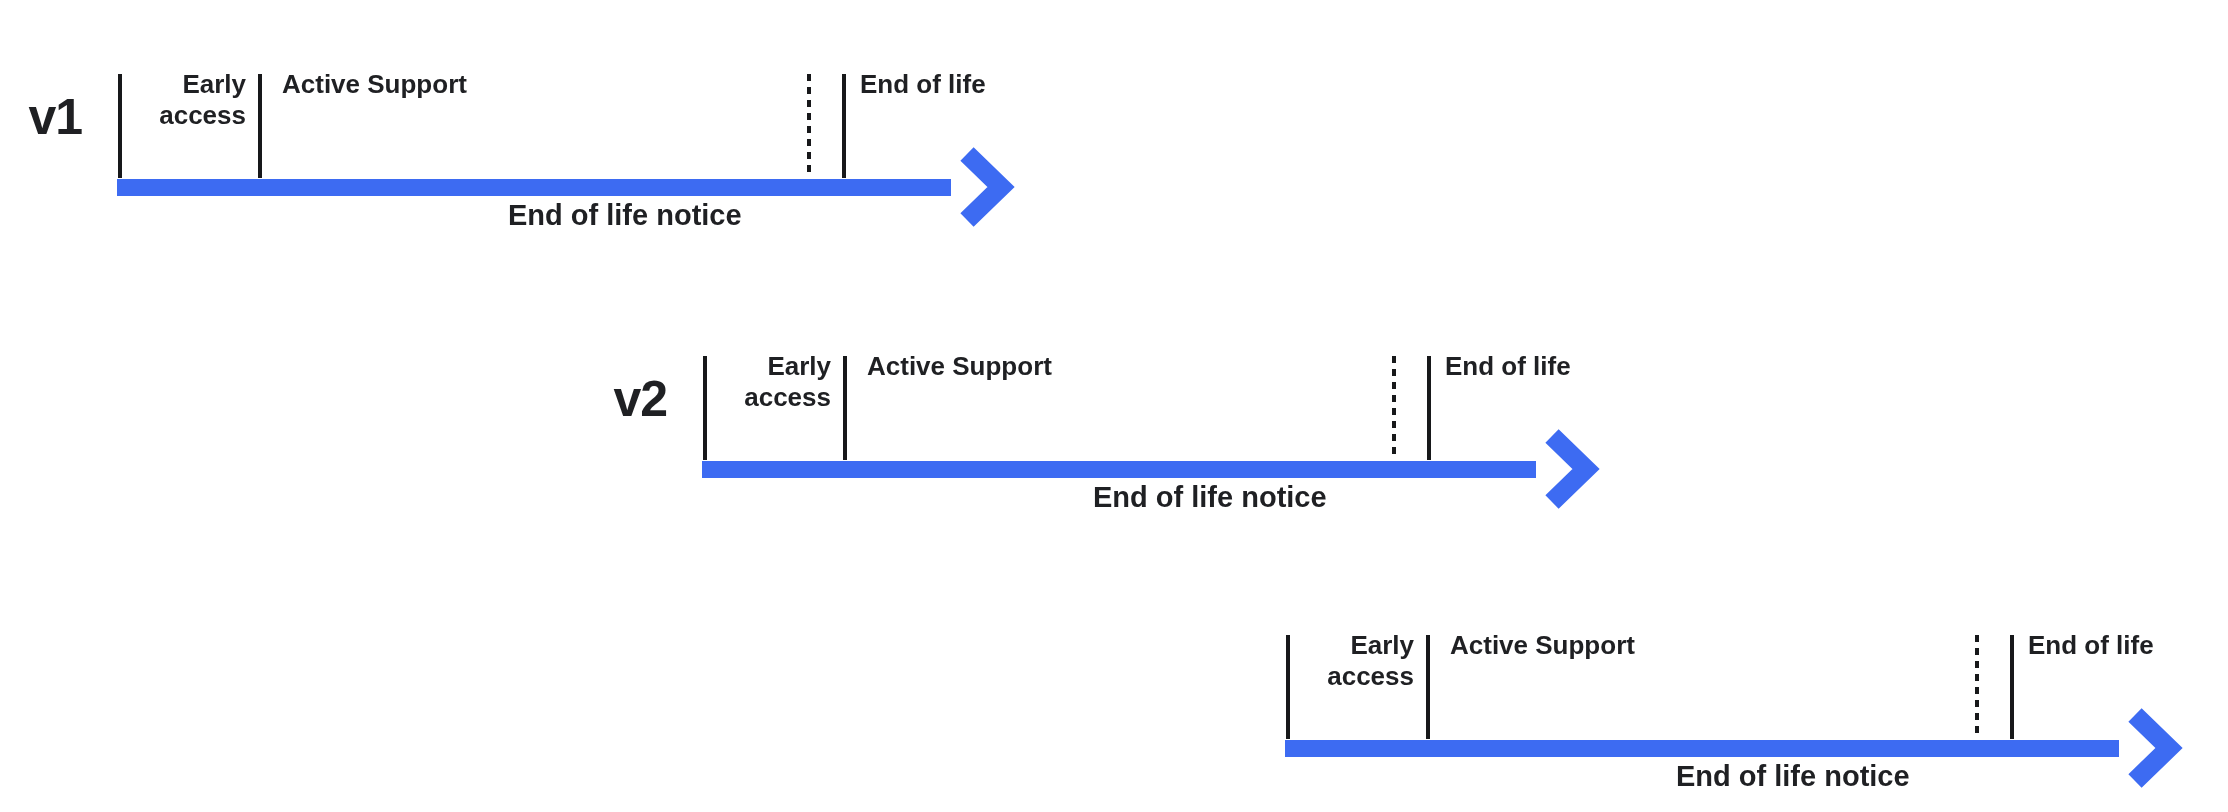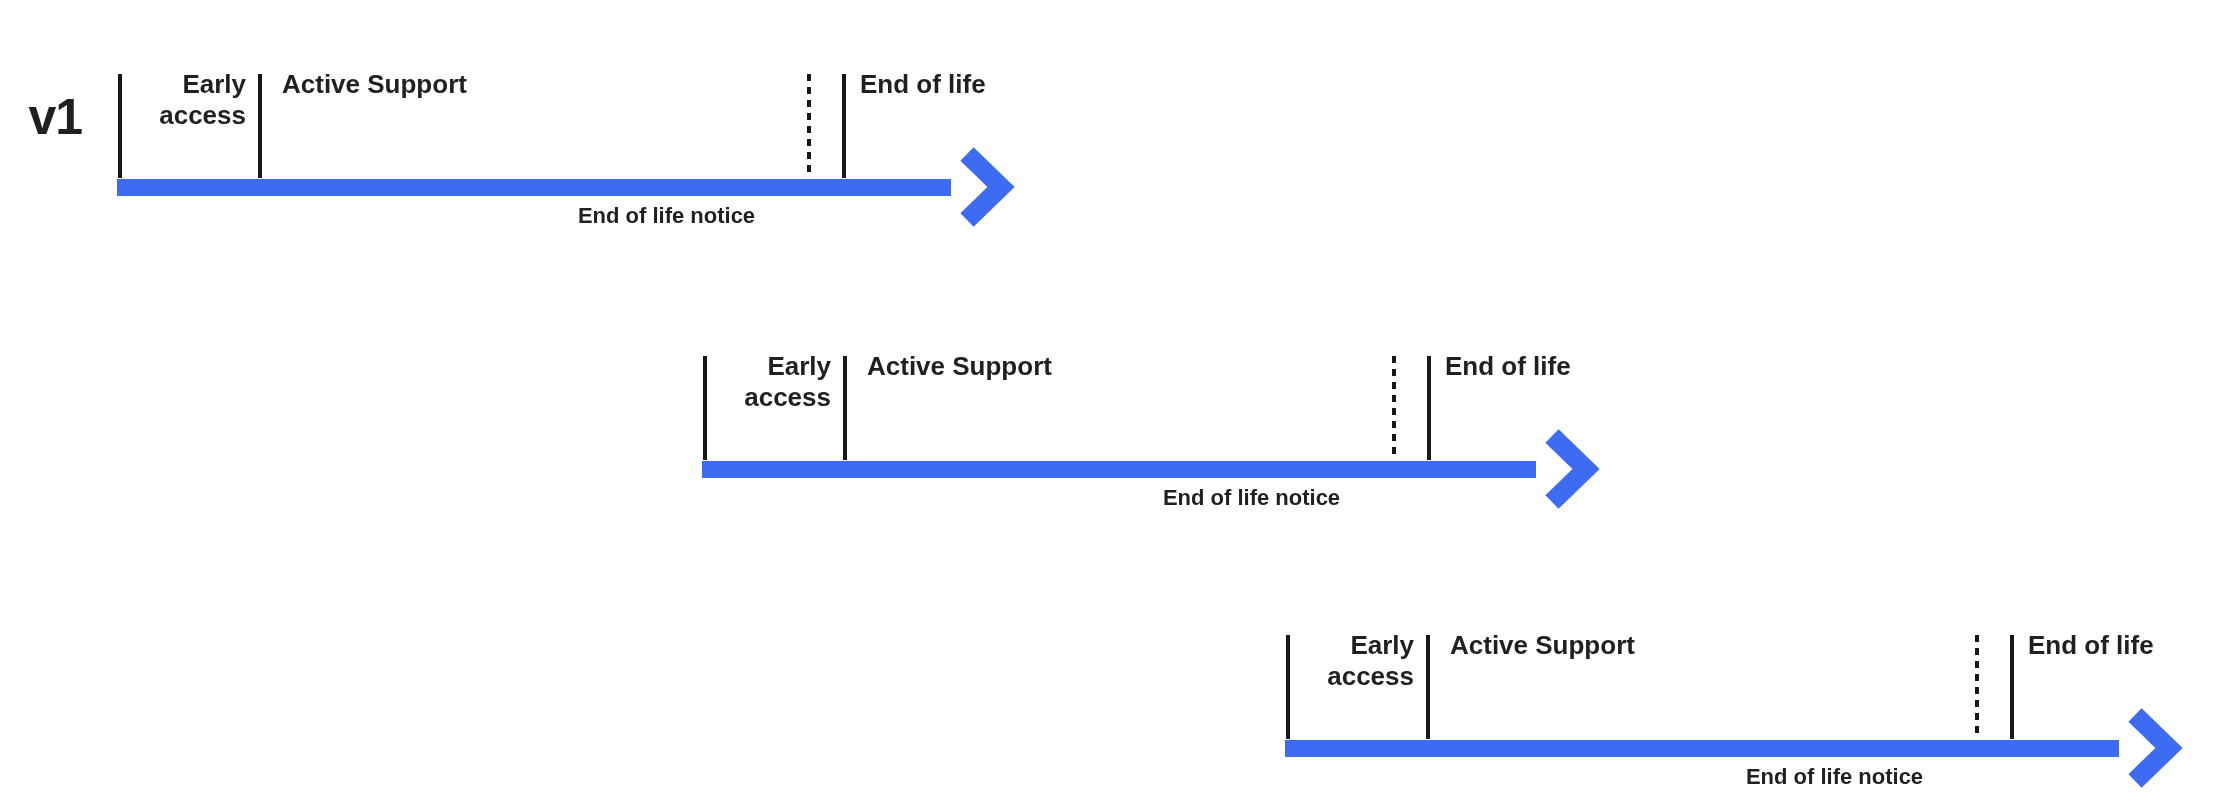--- a/index.html
+++ b/index.html
@@ -47,22 +47,22 @@
     color: var(--text-dark, #1f2023);
     white-space: nowrap;
     text-align: right;
   }
   .lbl-early  { left: 16px; width: 112px; white-space: normal; }
   .lbl-active { left: 164px; }
   .lbl-eol    { left: 742px; }
 
   .lbl-notice {
     position: absolute; top: 126px; left: 390px; width: 317px;
-    text-align: center;
-    font-size: 22px; font-weight: 700; line-height: 31px;
+    text-align: left;
+    font-size: 29px; font-weight: 700; line-height: 31px;
     color: var(--text-dark, #1f2023);
     white-space: nowrap;
   }
 
   .bar {
     position: absolute; left: -1px; top: 105px;
     width: 834px; height: 17px;
     background: var(--timeline-blue, #3d6bf2);
   }
   .arrow-head {
@@ -85,20 +85,21 @@
     <div class="phase-label lbl-active">Active Support</div>
     <div class="phase-label lbl-eol">End of life</div>
     <div class="bar"></div>
     <svg class="arrow-head" width="64" height="96" viewBox="0 0 64 96">
       <path d="M9 15 L43 48 L9 81" fill="none" stroke="currentColor" stroke-width="19"></path>
     </svg>
     <div class="lbl-notice">End of life notice</div>
   </div>
 
   <div class="row row-v2">
+    <div class="version">v2</div>
     <div class="tick t-start"></div>
     <div class="tick t-mid"></div>
     <div class="tick-dashed"></div>
     <div class="tick t-eol"></div>
     <div class="phase-label lbl-early">Early access</div>
     <div class="phase-label lbl-active">Active Support</div>
     <div class="phase-label lbl-eol">End of life</div>
     <div class="bar"></div>
     <svg class="arrow-head" width="64" height="96" viewBox="0 0 64 96">
       <path d="M9 15 L43 48 L9 81" fill="none" stroke="currentColor" stroke-width="19"></path>

